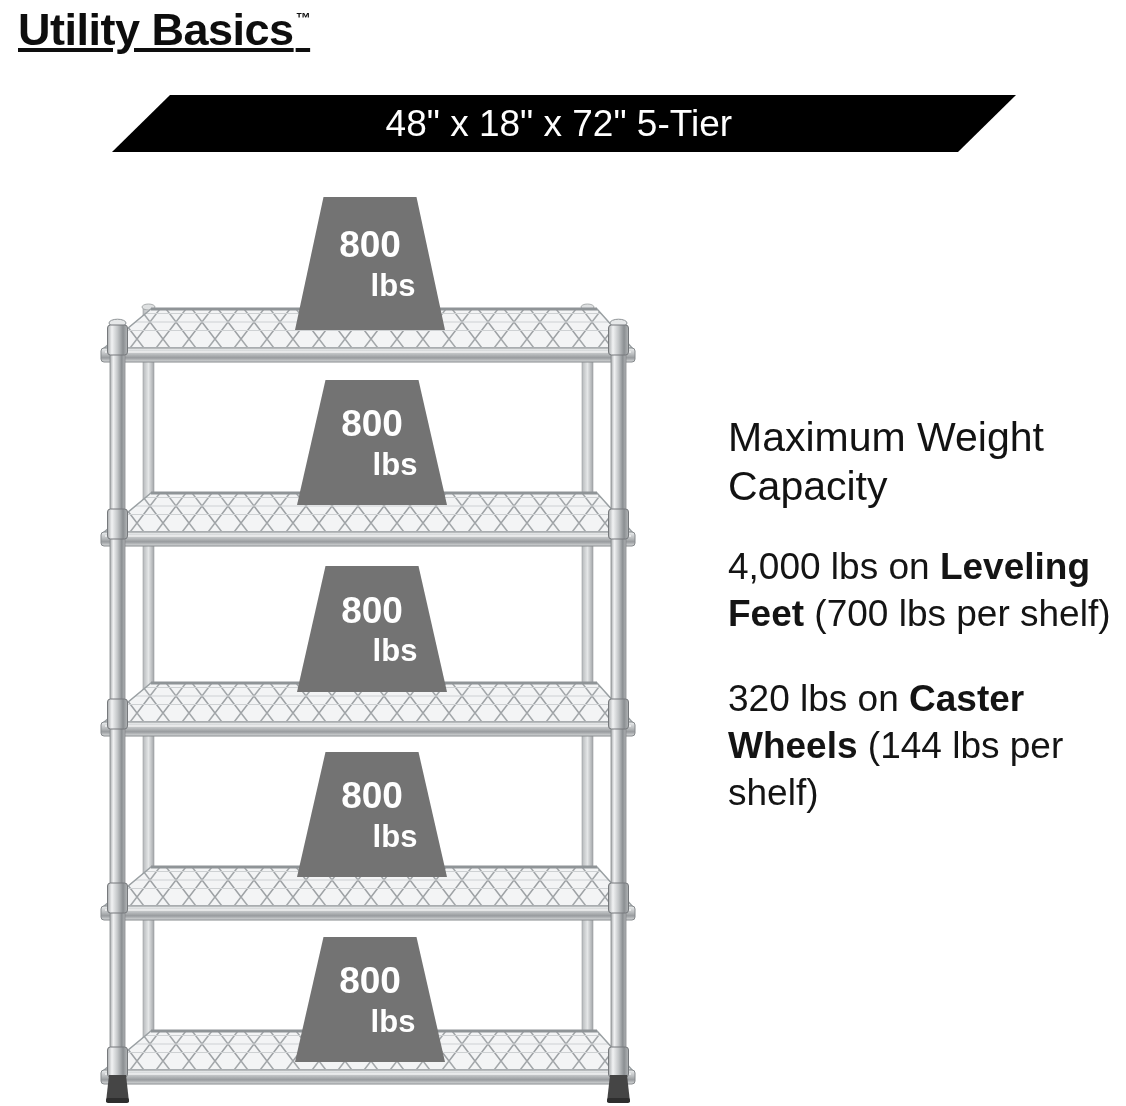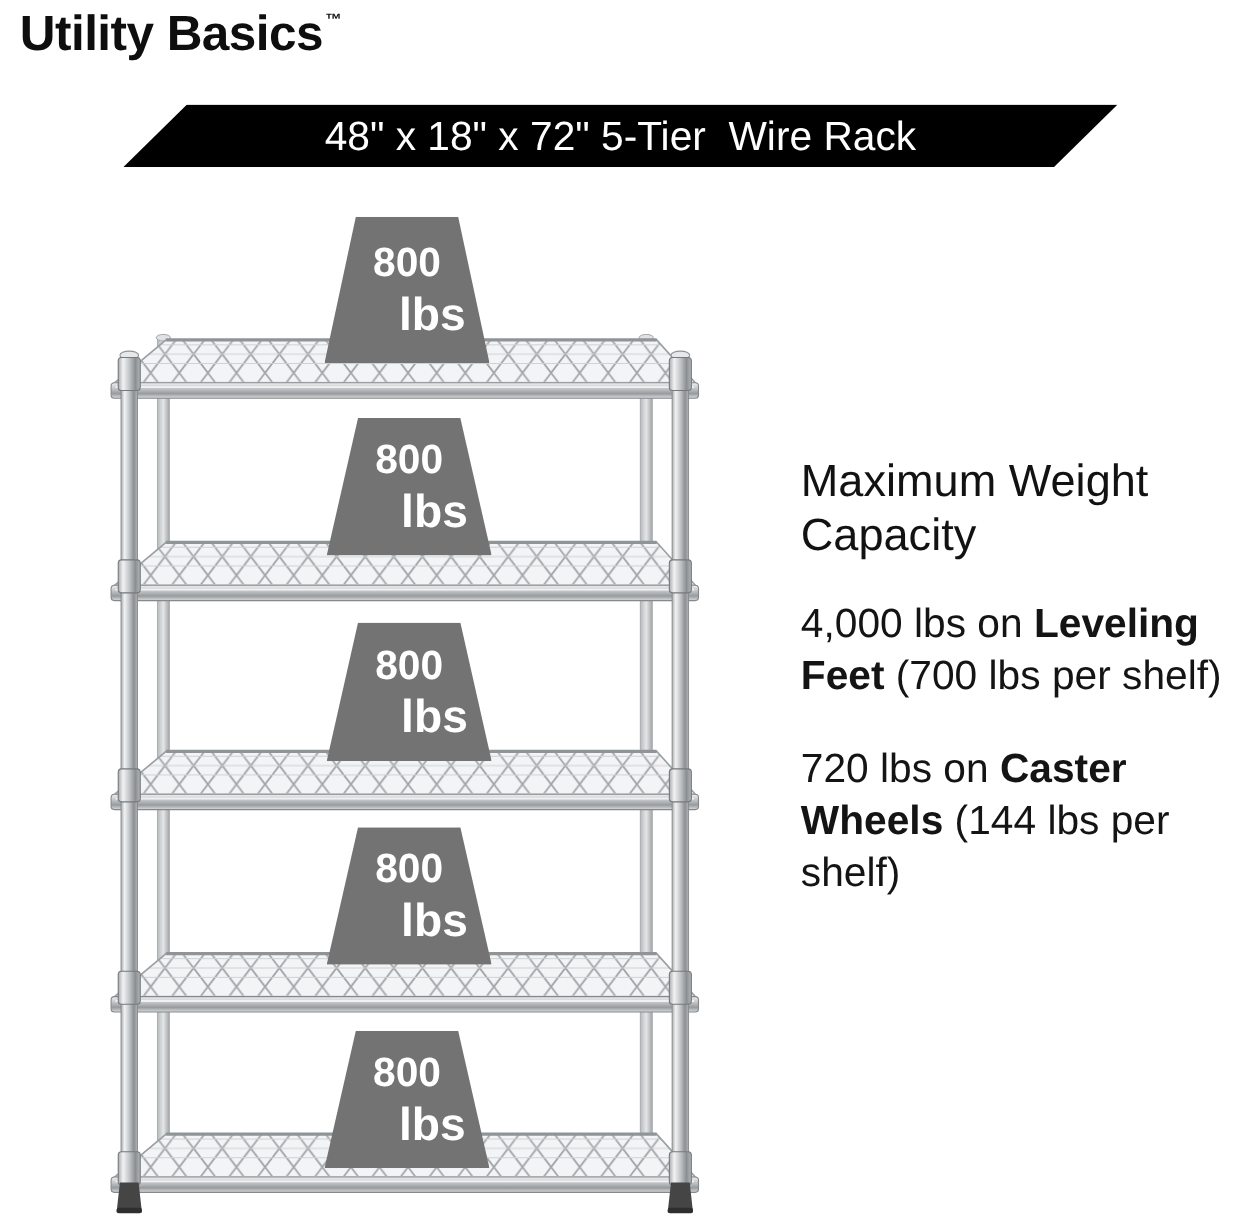--- a/index.html
+++ b/index.html
@@ -6,21 +6,21 @@
   html,body { background:#ffffff; }
   body {
     width:1126px; height:1106px; position:relative; overflow:hidden;
     font-family:"Liberation Sans", sans-serif; color:#161616;
   }
   .page { position:absolute; inset:0; }
 
   
   .brand {
     position:absolute; left:18px; top:4px;
-    font-size:45px; font-weight:600; color:#0e0e0e; letter-spacing:-0.5px;
+    font-size:45px; font-weight:600; color:#0e0e0e; letter-spacing:-0.5px;text-decoration:underline;
   }
   .brand .tm {
     font-size:15px; font-weight:600; position:relative; top:-22px; left:2px;
   }
 
   
   .banner {
     position:absolute; left:112px; top:95px; width:904px; height:57px;
     background:#000000; color:#ffffff;
     clip-path:polygon(58px 0, 100% 0, calc(100% - 58px) 100%, 0 100%);
@@ -36,21 +36,21 @@
   }
 
   
   .badge {
     position:absolute; width:150px; background:#737373; color:#ffffff;
     clip-path:polygon(19% 0, 81% 0, 100% 100%, 0 100%);
     display:flex; flex-direction:column; align-items:center; justify-content:center;
     text-align:center; z-index:5;
   }
   .badge .val  { font-size:37px; font-weight:700; line-height:1.12; }
-  .badge .unit { font-size:42px; font-weight:700; line-height:1.1; margin-top:3px;margin-left:46px; }
+  .badge .unit { font-size:31px; font-weight:700; line-height:1.1; margin-top:3px;margin-left:46px; }
   .b1 { left:295px; top:197px; height:133px; }
   .b2 { left:297px; top:380px; height:125px; }
   .b3 { left:297px; top:566px; height:126px; }
   .b4 { left:297px; top:752px; height:125px; }
   .b5 { left:295px; top:937px; height:125px; }
 
   
   .capacity { position:absolute; left:728px; top:413px; width:402px; color:#141414; }
   .capacity h2 {
     font-size:41px; font-weight:500; line-height:49px; margin-bottom:32px; color:#121212;
@@ -63,21 +63,20 @@
 </style>
 </head>
 <body>
 
 <div class="page">
 
   <h1 class="brand"><span>Utility Basics</span><span class="tm">™</span></h1>
 
   <div class="banner">
     <span>48" x 18" x 72" 5-Tier </span>
-      <span> Wire Rack</span>
   </div>
 
   <div class="rack">
     <svg viewBox="0 0 566 811" width="566" height="811" aria-hidden="true">
       <defs>
         <linearGradient id="postGrad" x1="0" y1="0" x2="1" y2="0">
           <stop offset="0" stop-color="#a9acae"></stop>
           <stop offset="0.22" stop-color="#f1f2f3"></stop>
           <stop offset="0.5" stop-color="#c3c6c8"></stop>
           <stop offset="0.78" stop-color="#8b8f92"></stop>
@@ -174,16 +173,16 @@
     <span class="unit">lbs</span>
   </div>
   <div class="badge b5">
     <span class="val">800</span>
     <span class="unit">lbs</span>
   </div>
 
   <aside class="capacity">
     <h2>Maximum Weight Capacity</h2>
     <p><span>4,000 lbs on </span><b>Leveling Feet</b><span> (700 lbs per shelf)</span></p>
-    <p><span>720 lbs on </span><b>Caster Wheels</b><span> (144 lbs per shelf)</span></p>
+    <p><span>320 lbs on </span><b>Caster Wheels</b><span> (144 lbs per shelf)</span></p>
   </aside>
 
 </div>
 
 </body></html>

